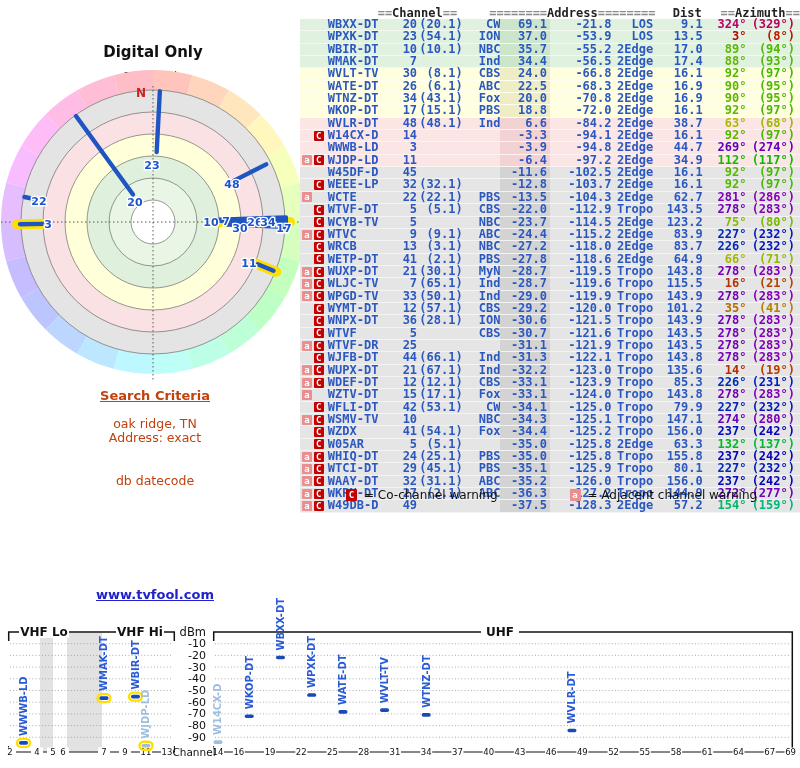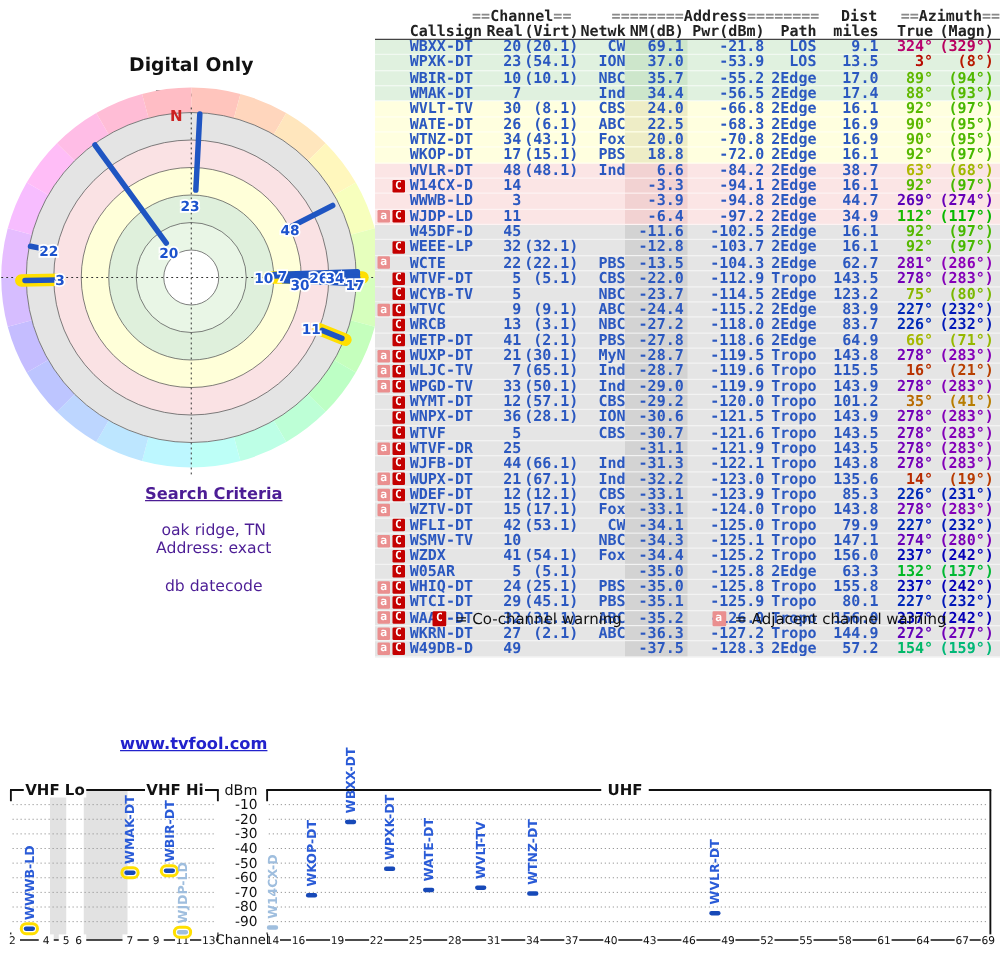--- a/index.html
+++ b/index.html
@@ -30,24 +30,24 @@
   .mk-c{background:#c40000;}
   .mk-a{background:#ea8f8f;}
   .gray-h{color:#8a8a8a;}
 
   
   #legend{position:absolute;left:306px;top:488px;width:494px;display:flex;align-items:center;
           font:12px "DejaVu Sans",sans-serif;color:#111;}
   #legend .mk{margin-right:7px;width:11px;height:12px;line-height:12px;}
 
   
-  #search{position:absolute;left:16px;top:388px;width:310px;text-align:center;color:#4c1d95;}
+  #search{position:absolute;left:0;top:388px;width:310px;text-align:center;color:#c2410c;}
   #search-heading{font:bold 13px "DejaVu Sans",sans-serif;text-decoration:underline;margin-bottom:14px;}
   .sline{font:12.5px/13.5px "DejaVu Sans",sans-serif;}
-  #datecode{margin-top:18px;text-align:center;}
+  #datecode{margin-top:30px;text-align:center;}
   #link{position:absolute;left:0;top:584px;width:310px;text-align:center;}
   #link a{font:bold 13px "DejaVu Sans",sans-serif;color:#2222cc;text-decoration:underline;}
 </style>
 </head>
 <body>
 
 <div id="app">
 
   <svg id="polar" width="310" height="356" style="position:absolute;left:0;top:28px;">
     <text x="153" y="29" text-anchor="middle" font-size="15" font-weight="bold" fill="#111">Digital Only</text>
@@ -132,33 +132,20 @@
   <div id="tablewrap">
     <div class="hline">
       <span style="width:116px"></span>
       <span class="gray-h">==</span><span>Channel</span><span class="gray-h">==</span>
       <span style="width:48px"></span>
       <span class="gray-h">========</span><span>Address</span><span class="gray-h">========</span>
       <span style="width:26px"></span>
       <span>Dist</span>
       <span style="width:28px"></span>
       <span class="gray-h">==</span><span>Azimuth</span><span class="gray-h">==</span>
-    </div>
-    <div class="hline2">
-      <span class="c-mk"></span><span class="c-mk"></span>
-      <span class="c-call">Callsign</span>
-      <span class="c-real">Real</span>
-      <span class="c-virt">(Virt)</span>
-      <span class="c-net">Netwk</span>
-      <span class="c-nm">NM(dB)</span>
-      <span class="c-pwr">Pwr(dBm)</span>
-      <span class="c-path">Path</span>
-      <span class="c-mi">miles</span>
-      <span class="c-true">True</span>
-      <span class="c-magn">(Magn)</span>
     </div>
     <div id="table-rows">
         <div class="trow" style="background: rgb(224, 241, 223); border-bottom: 1px solid rgba(255, 255, 255, 0.55);"><span class="c-mk"></span><span class="c-mk"></span><span class="c-call">WBXX-DT</span><span class="c-real">20</span><span class="c-virt">(20.1)</span><span class="c-net">CW</span><span class="c-nm" style="background: rgb(205, 230, 203);">69.1</span><span class="c-pwr">-21.8</span><span class="c-path">LOS</span><span class="c-mi">9.1</span><span class="c-true" style="color: rgb(184, 0, 110);">324°</span><span class="c-magn" style="color: rgb(184, 0, 95);">(329°)</span></div>
         <div class="trow" style="background: rgb(224, 241, 223); border-bottom: 1px solid rgba(255, 255, 255, 0.55);"><span class="c-mk"></span><span class="c-mk"></span><span class="c-call">WPXK-DT</span><span class="c-real">23</span><span class="c-virt">(54.1)</span><span class="c-net">ION</span><span class="c-nm" style="background: rgb(205, 230, 203);">37.0</span><span class="c-pwr">-53.9</span><span class="c-path">LOS</span><span class="c-mi">13.5</span><span class="c-true" style="color: rgb(184, 9, 0);">3°</span><span class="c-magn" style="color: rgb(184, 24, 0);">(8°)</span></div>
         <div class="trow" style="background: rgb(224, 241, 223); border-bottom: 1px solid rgba(255, 255, 255, 0.55);"><span class="c-mk"></span><span class="c-mk"></span><span class="c-call">WBIR-DT</span><span class="c-real">10</span><span class="c-virt">(10.1)</span><span class="c-net">NBC</span><span class="c-nm" style="background: rgb(205, 230, 203);">35.7</span><span class="c-pwr">-55.2</span><span class="c-path">2Edge</span><span class="c-mi">17.0</span><span class="c-true" style="color: rgb(95, 184, 0);">89°</span><span class="c-magn" style="color: rgb(80, 184, 0);">(94°)</span></div>
         <div class="trow" style="background: rgb(224, 241, 223); border-bottom: 1px solid rgba(255, 255, 255, 0.55);"><span class="c-mk"></span><span class="c-mk"></span><span class="c-call">WMAK-DT</span><span class="c-real">7</span><span class="c-virt"></span><span class="c-net">Ind</span><span class="c-nm" style="background: rgb(205, 230, 203);">34.4</span><span class="c-pwr">-56.5</span><span class="c-path">2Edge</span><span class="c-mi">17.4</span><span class="c-true" style="color: rgb(98, 184, 0);">88°</span><span class="c-magn" style="color: rgb(83, 184, 0);">(93°)</span></div>
         <div class="trow" style="background: rgb(255, 255, 223); border-bottom: 1px solid rgba(255, 255, 255, 0.55);"><span class="c-mk"></span><span class="c-mk"></span><span class="c-call">WVLT-TV</span><span class="c-real">30</span><span class="c-virt">(8.1)</span><span class="c-net">CBS</span><span class="c-nm" style="background: rgb(238, 237, 198);">24.0</span><span class="c-pwr">-66.8</span><span class="c-path">2Edge</span><span class="c-mi">16.1</span><span class="c-true" style="color: rgb(86, 184, 0);">92°</span><span class="c-magn" style="color: rgb(70, 184, 0);">(97°)</span></div>
         <div class="trow" style="background: rgb(255, 255, 223); border-bottom: 1px solid rgba(255, 255, 255, 0.55);"><span class="c-mk"></span><span class="c-mk"></span><span class="c-call">WATE-DT</span><span class="c-real">26</span><span class="c-virt">(6.1)</span><span class="c-net">ABC</span><span class="c-nm" style="background: rgb(238, 237, 198);">22.5</span><span class="c-pwr">-68.3</span><span class="c-path">2Edge</span><span class="c-mi">16.9</span><span class="c-true" style="color: rgb(92, 184, 0);">90°</span><span class="c-magn" style="color: rgb(77, 184, 0);">(95°)</span></div>
         <div class="trow" style="background: rgb(255, 255, 223); border-bottom: 1px solid rgba(255, 255, 255, 0.55);"><span class="c-mk"></span><span class="c-mk"></span><span class="c-call">WTNZ-DT</span><span class="c-real">34</span><span class="c-virt">(43.1)</span><span class="c-net">Fox</span><span class="c-nm" style="background: rgb(238, 237, 198);">20.0</span><span class="c-pwr">-70.8</span><span class="c-path">2Edge</span><span class="c-mi">16.9</span><span class="c-true" style="color: rgb(92, 184, 0);">90°</span><span class="c-magn" style="color: rgb(77, 184, 0);">(95°)</span></div>
         <div class="trow" style="background: rgb(255, 255, 223); border-bottom: 1px solid rgba(255, 255, 255, 0.55);"><span class="c-mk"></span><span class="c-mk"></span><span class="c-call">WKOP-DT</span><span class="c-real">17</span><span class="c-virt">(15.1)</span><span class="c-net">PBS</span><span class="c-nm" style="background: rgb(238, 237, 198);">18.8</span><span class="c-pwr">-72.0</span><span class="c-path">2Edge</span><span class="c-mi">16.1</span><span class="c-true" style="color: rgb(86, 184, 0);">92°</span><span class="c-magn" style="color: rgb(70, 184, 0);">(97°)</span></div>

